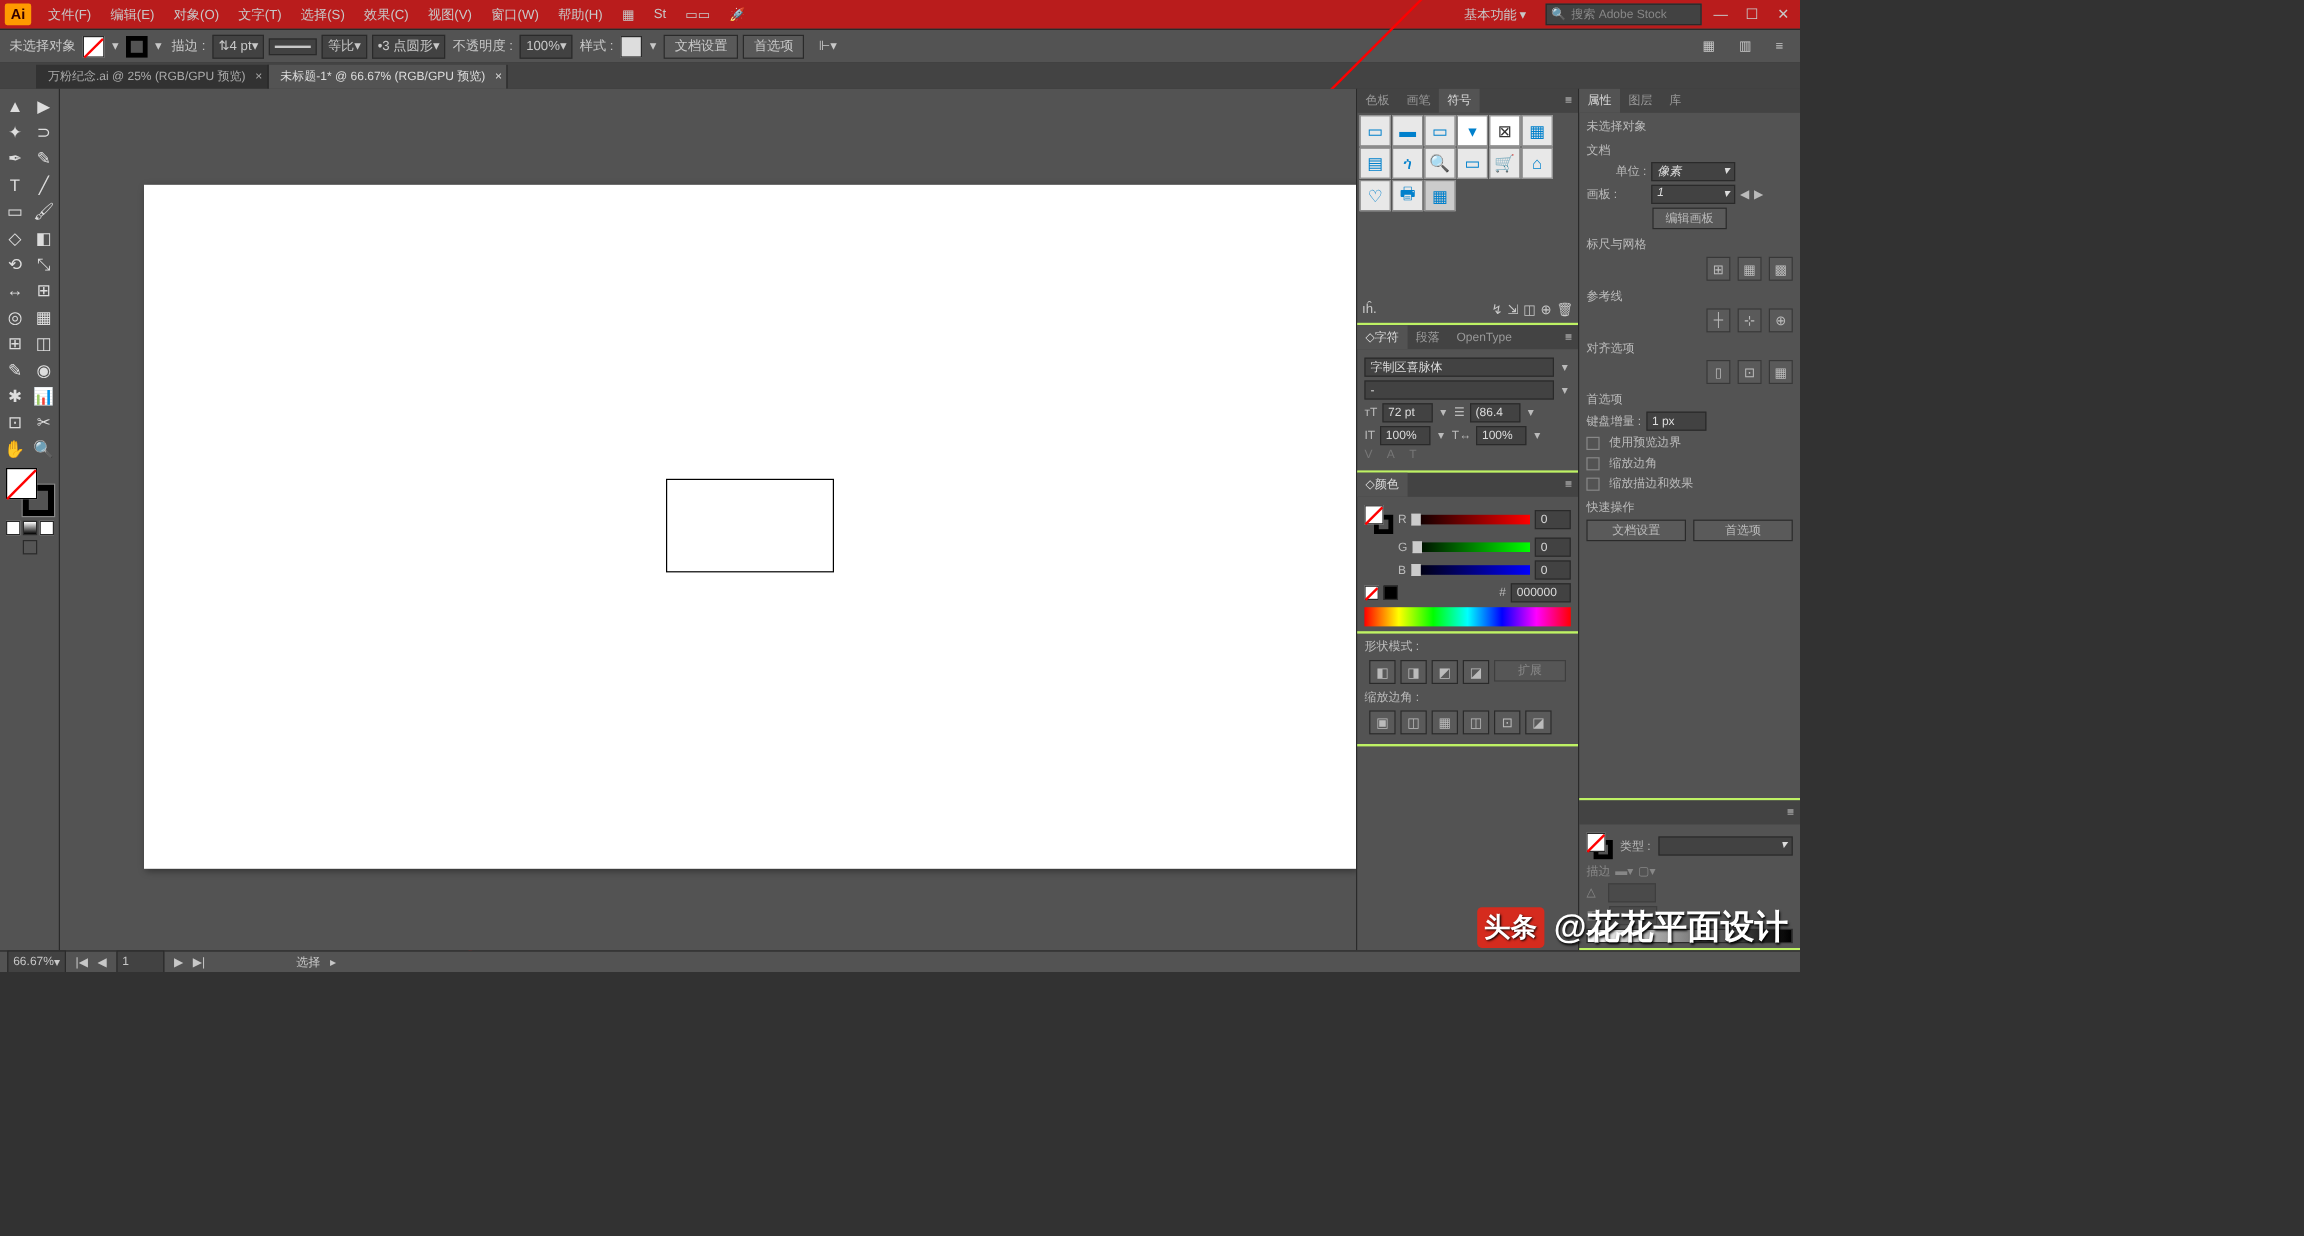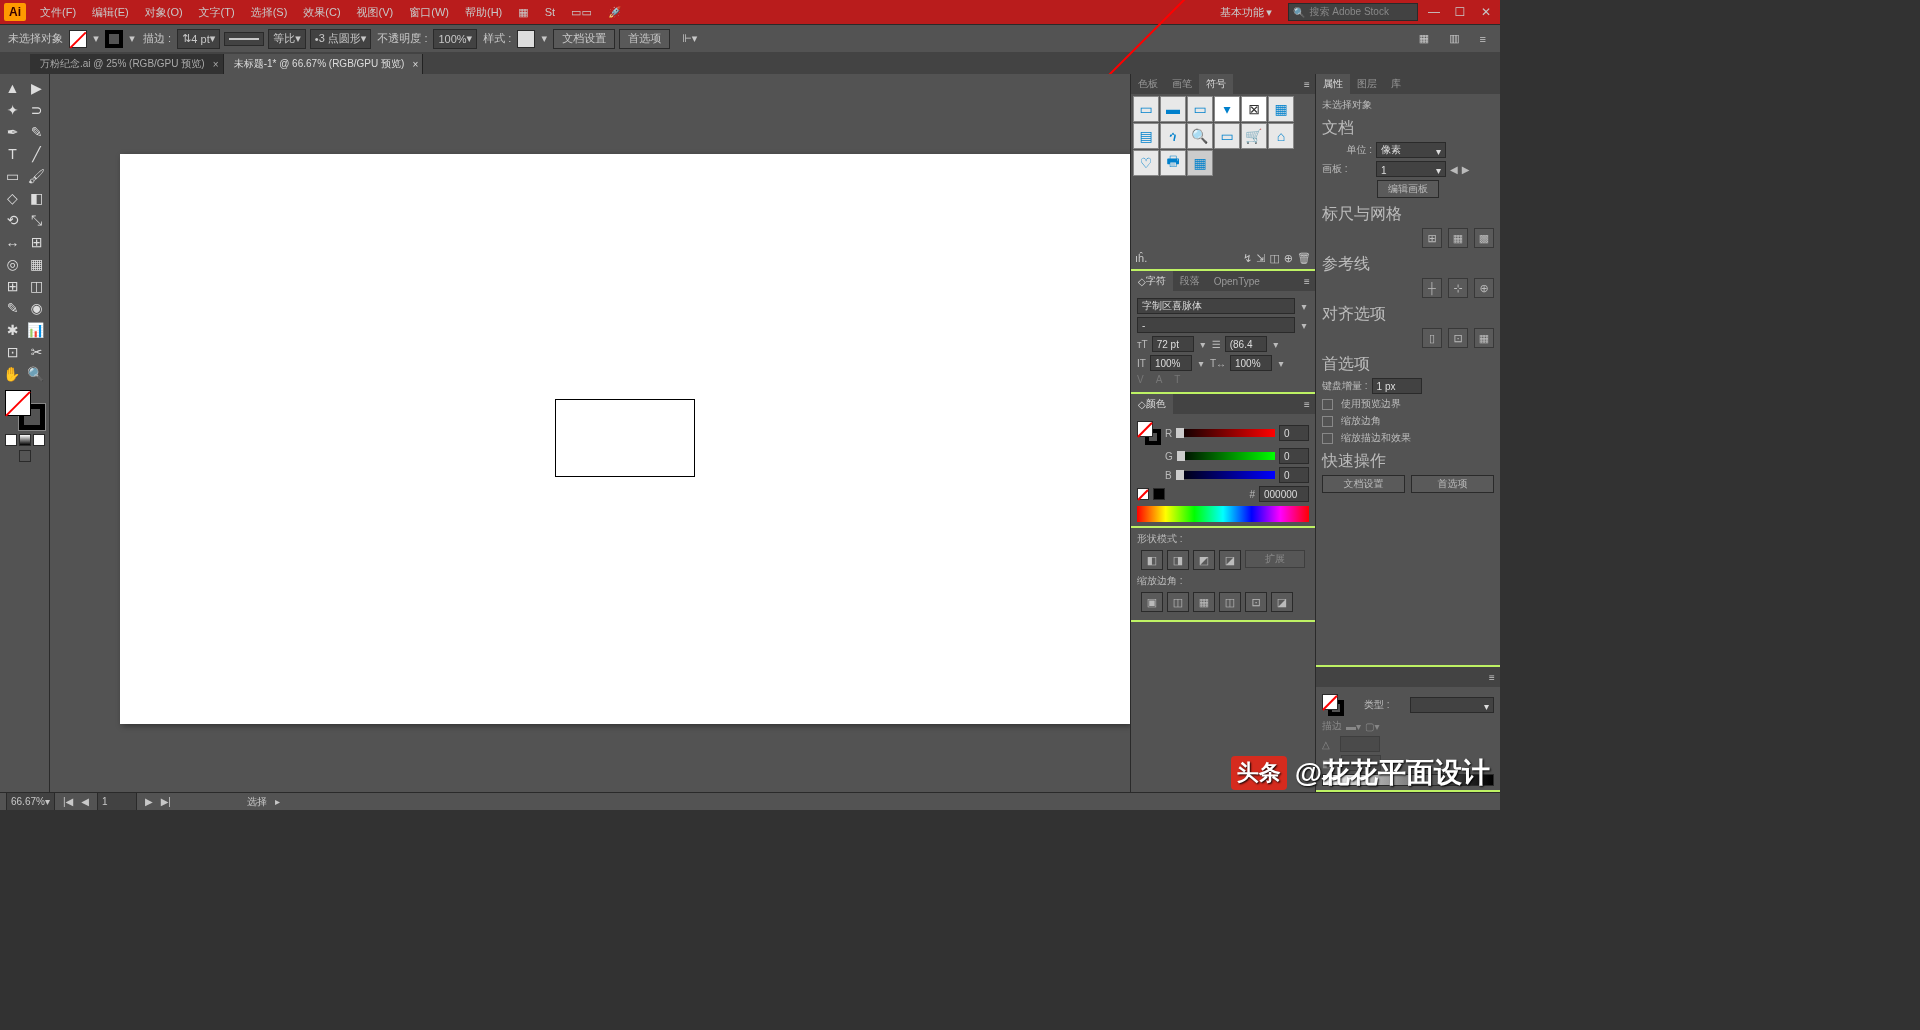--- a/index.html
+++ b/index.html
@@ -1,17 +1,17 @@
 <!DOCTYPE html>
 <html><head>
 <meta charset="utf-8">
 <style>
 * { margin:0; padding:0; box-sizing:border-box; font-family:"Microsoft YaHei",sans-serif; user-select:none; }
 body { background:#323232; color:#c8c8c8; font-size:11px; width:1500px; height:810px; overflow:hidden; position:relative; }
-.row { display:flex; align-items:flex-end; }
+.row { display:flex; align-items:flex-start;font-style:italic; }
 .menubar { height:24px; background:#b91c1c; display:flex; align-items:center; padding:0 4px; }
 .ai-logo { width:22px; height:18px; background:#ff9a00; color:#330000; font-weight:bold; font-size:12px; display:flex; align-items:center; justify-content:center; border-radius:2px; margin-right:6px; }
 .menu-item { padding:0 8px; height:24px; display:flex; align-items:center; cursor:pointer; }
 .menu-spacer { flex:1; }
 .menu-right { display:flex; align-items:center; gap:6px; }
 .search-stock { background:#424242; border:1px solid #2a2a2a; height:18px; width:130px; display:flex; align-items:center; padding:0 4px; color:#888; font-size:10px; gap:4px; }
 .win-btn { width:20px; height:16px; display:flex; align-items:center; justify-content:center; font-size:12px; }
 .controlbar { height:28px; background:#535353; border-top:1px solid #2a2a2a; display:flex; align-items:center; padding:0 6px; gap:4px; font-size:11px; }
 .ctl-label { color:#c8c8c8; padding:0 2px; }
 .ctl-box { background:#424242; border:1px solid #2a2a2a; height:20px; display:flex; align-items:center; padding:0 4px; }
@@ -59,21 +59,21 @@
 .slider-track.g { background:linear-gradient(to right,#000,#0f0); }
 .slider-track.b { background:linear-gradient(to right,#000,#00f); }
 .slider-thumb { position:absolute; width:8px; height:10px; background:#ccc; top:-1px; left:0; }
 .spectrum { height:16px; background:linear-gradient(to right,red,yellow,lime,cyan,blue,magenta,red); margin-top:4px; }
 .pf-row { display:flex; gap:4px; padding:4px; }
 .pf-btn { width:22px; height:20px; background:#5a5a5a; border:1px solid #2a2a2a; display:flex; align-items:center; justify-content:center; font-size:11px; }
 .checkbox { width:11px; height:11px; border:1px solid #888; display:inline-block; margin-right:4px; }
 .statusbar { position:absolute; bottom:0; left:0; right:0; height:18px; background:#535353; border-top:1px solid #2a2a2a; display:flex; align-items:center; padding:0 6px; font-size:10px; gap:8px; }
 .watermark { position:absolute; right:10px; bottom:18px; font-size:28px; color:white; font-weight:bold; text-shadow:1px 1px 2px #000; display:flex; align-items:center; gap:8px; }
 .wm-logo { background:#d52b1e; color:white; padding:2px 6px; border-radius:4px; font-size:22px; }
-.sec-head { font-size:16px; color:#bbb; margin:6px 0 2px; }
+.sec-head { font-size:10px; color:#bbb; margin:6px 0 2px; }
 .iconbtn { width:20px; height:20px; background:#5a5a5a; border:1px solid #383838; display:flex; align-items:center; justify-content:center; font-size:11px; }
 .grad-bar { height:12px; background:linear-gradient(to right,#fff,#000); border:1px solid #2a2a2a; }
 </style>
 </head>
 <body>
 
 <div class="menubar">
   <div class="ai-logo">Ai</div>
   <div class="menu-item">文件(F)</div>
   <div class="menu-item">编辑(E)</div>
@@ -400,21 +400,21 @@
             <div class="pbtn" style="flex:1">首选项</div>
           </div>
         </div>
       </div>
 
       <div class="panel">
         <div class="ptabs">
             <div class="ptab-menu" style="margin-left:auto">≡</div>
           </div>
         <div class="pbody">
-          <div class="prow" style="gap:20px">
+          <div class="prow" style="gap:6px">
             <div style="position:relative;width:22px;height:22px">
               <div class="swatch" style="background:#535353;border:4px solid #000;position:absolute;bottom:0;right:0;width:16px;height:16px"></div>
               <div class="swatch noFill" style="position:absolute;width:16px;height:16px"></div>
             </div>
             <span>类型 :</span>
             <div class="pinput row" style="flex:1"><span style="flex:1"></span>▾</div>
           </div>
           <div class="prow" style="opacity:.5">
               <span>描边</span> 
               <span>▬▾</span> 

